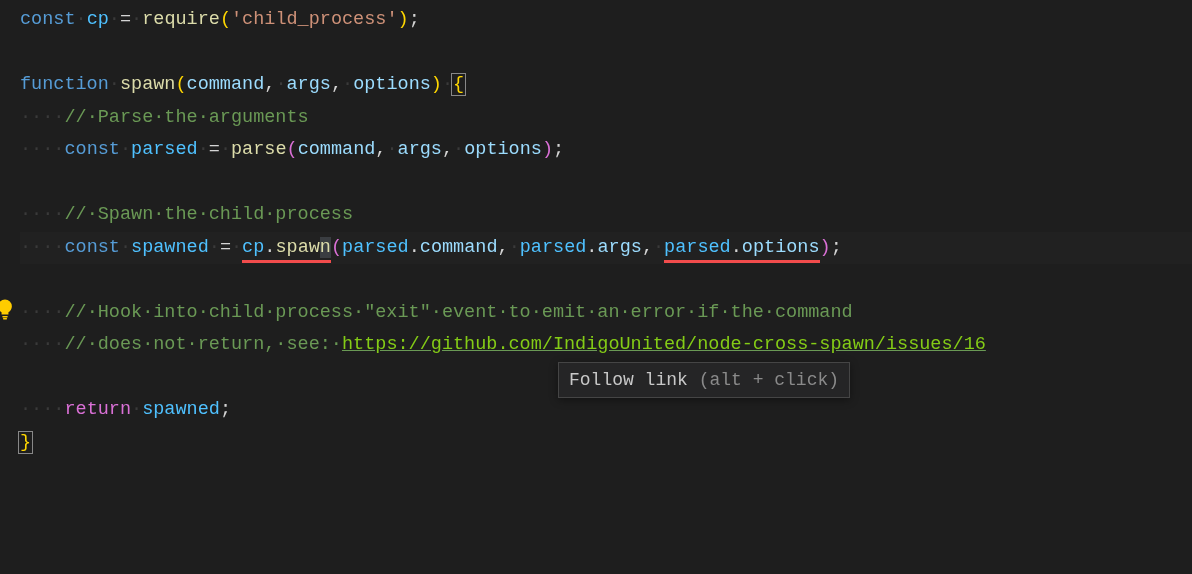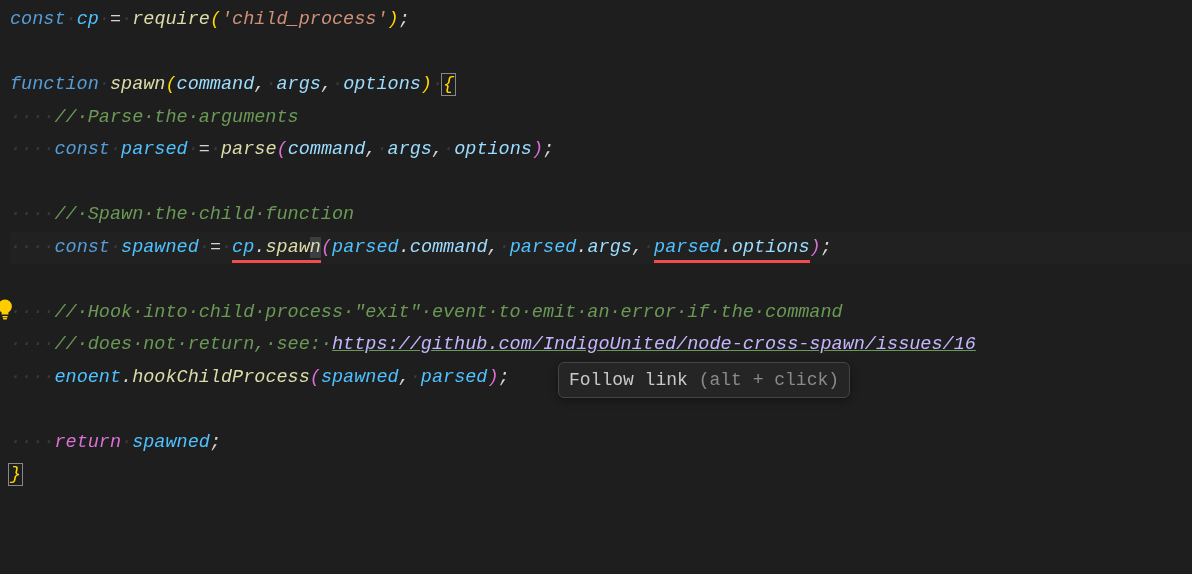--- a/index.html
+++ b/index.html
@@ -8,40 +8,39 @@
     font-family: "Consolas", "Courier New", monospace;
     font-size: 18.5px;
     line-height: 32.5px;
     color: #d4d4d4;
     overflow: hidden;
     width: 1192px;
     height: 574px;
     position: relative;
   }
   .editor {
-    padding: 4px 0 0 10px;
+    padding: 4px 0 0 20px;
     position: relative;
-    font-style: italic;
   }
   .line { white-space: pre; position: relative; }
   .line.hl { background: rgba(255,255,255,0.015); }
   .ws { color: #3a3a3a; }
   .kw { color: #569cd6; }
   .fn { color: #dcdcaa; }
   .str { color: #ce9178; }
   .var { color: #9cdcfe; }
   .const { color: #4fc1ff; }
   .prop { color: #9cdcfe; }
   .op { color: #d4d4d4; }
   .pn { color: #d4d4d4; }
   .brY { color: #ffd700; }
   .brP { color: #da70d6; }
   .cm { color: #6a9955; margin-top: 39px; }
   .link {
-    color: #c4b5fd;
+    color: #84cc16;
     text-decoration: underline;
     text-decoration-color: #6a9955;
     cursor: pointer;
   }
   .bracket-match {
     border: 1px solid #888;
     padding: 0 1px;
     margin: 0 -2px;
   }
   .cursor-sel {
@@ -61,21 +60,21 @@
     height: 22px;
     cursor: pointer;
     z-index: 5;
   }
   .tooltip {
     position: absolute;
     left: 558px;
     top: 362px;
     background: #252526;
     border: 1px solid #454545;
-    border-radius: 6px;
+    border-radius: 0;
     padding: 4px 10px;
     color: #c8c8c8;
     font-size: 18px;
     line-height: 26px;
     z-index: 10;
     box-shadow: 0 2px 8px rgba(0,0,0,0.4);
   }
   .tooltip .hint { color: #8a8a8a; }
 </style>
 </head>
@@ -90,31 +89,30 @@
 <div class="line">&nbsp;</div>
 
 <div class="line"><span class="kw">function</span><span class="ws">·</span><span class="fn">spawn</span><span class="brY">(</span><span class="var">command</span><span class="pn">,</span><span class="ws">·</span><span class="var">args</span><span class="pn">,</span><span class="ws">·</span><span class="var">options</span><span class="brY">)</span><span class="ws">·</span><span class="brY bracket-match">{</span></div>
 
 <div class="line"><span class="ws">····</span><span class="cm">//·Parse·the·arguments</span></div>
 
 <div class="line"><span class="ws">····</span><span class="kw">const</span><span class="ws">·</span><span class="const">parsed</span><span class="ws">·</span><span class="op">=</span><span class="ws">·</span><span class="fn">parse</span><span class="brP">(</span><span class="var">command</span><span class="pn">,</span><span class="ws">·</span><span class="var">args</span><span class="pn">,</span><span class="ws">·</span><span class="var">options</span><span class="brP">)</span><span class="pn">;</span></div>
 
 <div class="line">&nbsp;</div>
 
-<div class="line"><span class="ws">····</span><span class="cm">//·Spawn·the·child·function</span></div>
+<div class="line"><span class="ws">····</span><span class="cm">//·Spawn·the·child·process</span></div>
 
 <div class="line hl"><span class="ws">····</span><span class="kw">const</span><span class="ws">·</span><span class="const">spawned</span><span class="ws">·</span><span class="op">=</span><span class="ws">·</span><span class="err-underline"><span class="const">cp</span><span class="pn">.</span><span class="fn">spaw</span><span class="fn cursor-sel">n</span></span><span class="brP">(</span><span class="const">parsed</span><span class="pn">.</span><span class="prop">command</span><span class="pn">,</span><span class="ws">·</span><span class="const">parsed</span><span class="pn">.</span><span class="prop">args</span><span class="pn">,</span><span class="ws">·</span><span class="err-underline"><span class="const">parsed</span><span class="pn">.</span><span class="prop">options</span></span><span class="brP">)</span><span class="pn">;</span></div>
 
 <div class="line">&nbsp;</div>
 
 <div class="line"><span class="ws">····</span><span class="cm">//·Hook·into·child·process·"exit"·event·to·emit·an·error·if·the·command</span></div>
 
 <div class="line"><span class="ws">····</span><span class="cm">//·does·not·return,·see:·</span><span class="link">https://github.com/IndigoUnited/node-cross-spawn/issues/16</span></div>
 
-<div class="line"><span class="ws">····</span><span class="const">enoent</span><span class="pn">.</span><span class="fn">hookChildProcess</span><span class="brP">(</span><span class="const">spawned</span><span class="pn">,</span><span class="ws">·</span><span class="const">parsed</span><span class="brP">)</span><span class="pn">;</span></div>
 
 <div class="line">&nbsp;</div>
 
 <div class="line"><span class="ws">····</span><span class="brP">return</span><span class="ws">·</span><span class="const">spawned</span><span class="pn">;</span></div>
 
 <div class="line"><span class="brY bracket-match">}</span></div>
 
 </div>
 
 <div class="bulb">

